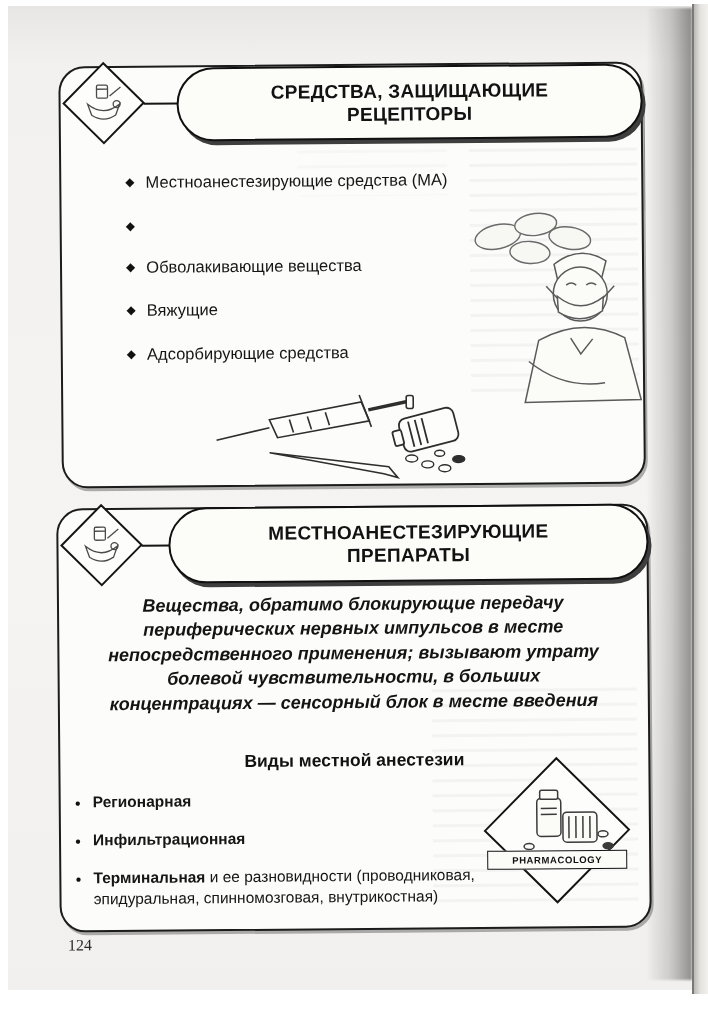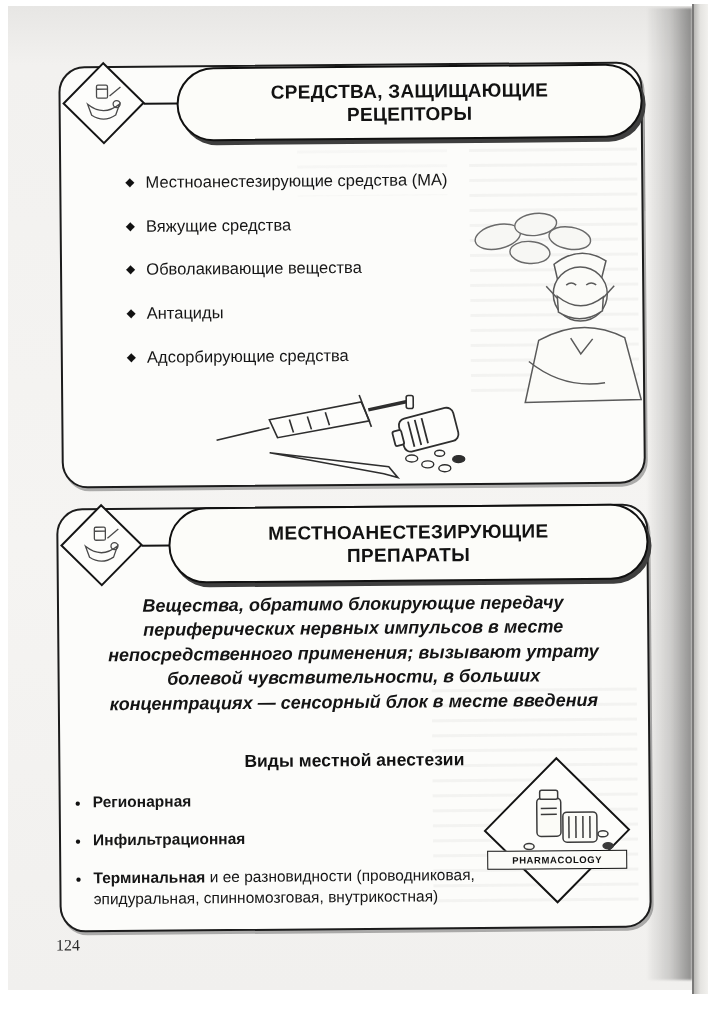--- a/index.html
+++ b/index.html
@@ -72,21 +72,21 @@
   .ghost { position:absolute; z-index:2; opacity:.45; filter:blur(.6px);
     background:repeating-linear-gradient(180deg, rgba(110,110,110,.14) 0px, rgba(110,110,110,.14) 3px,
       rgba(0,0,0,0) 3px, rgba(0,0,0,0) 15px); }
   .ghost-1 { left:472px; top:150px; width:168px; height:250px; }
   .ghost-2 { left:430px; top:690px; width:205px; height:215px; }
   .ghost-3 { left:300px; top:150px; width:150px; height:46px; opacity:.25; }
   .ghost-corner { position:absolute; left:592px; top:84px; width:56px; height:130px; z-index:2;
     border-right:1.5px solid rgba(90,90,90,.35); border-top:1.5px solid rgba(90,90,90,.25);
     border-top-right-radius:26px; }
 
-  .page-number { position:absolute; left:52px; top:934px; font-family:"Liberation Serif","DejaVu Serif",serif;
+  .page-number { position:absolute; left:64px; top:934px; font-family:"Liberation Serif","DejaVu Serif",serif;
     font-size:16px; color:#2a2a2a; z-index:3; }
 
   svg { display:block; }
 </style>
 </head>
 <body>
 
 <div class="screenshot">
   <div class="scan-bg"></div>
 
@@ -117,29 +117,28 @@
       <span class="bubble-text">СРЕДСТВА, ЗАЩИЩАЮЩИЕ РЕЦЕПТОРЫ</span>
     </div>
 
     <ul class="list-1">
       <li>
         <span class="dbul">◆</span>
         <span>Местноанестезирующие средства (МА)</span>
       </li>
       <li>
         <span class="dbul">◆</span>
-        <span>Вяжущие средства</span>
       </li>
       <li>
         <span class="dbul">◆</span>
         <span>Обволакивающие вещества</span>
       </li>
       <li>
         <span class="dbul">◆</span>
-        <span>Антациды</span>
+        <span>Вяжущие</span>
       </li>
       <li>
         <span class="dbul">◆</span>
         <span>Адсорбирующие средства</span>
       </li>
     </ul>
 
     <div class="surgeon">
       <svg width="192" height="198" viewBox="0 0 192 198">
         <g stroke="#6a6a6a" stroke-width="1.4" fill="#f7f7f4">

